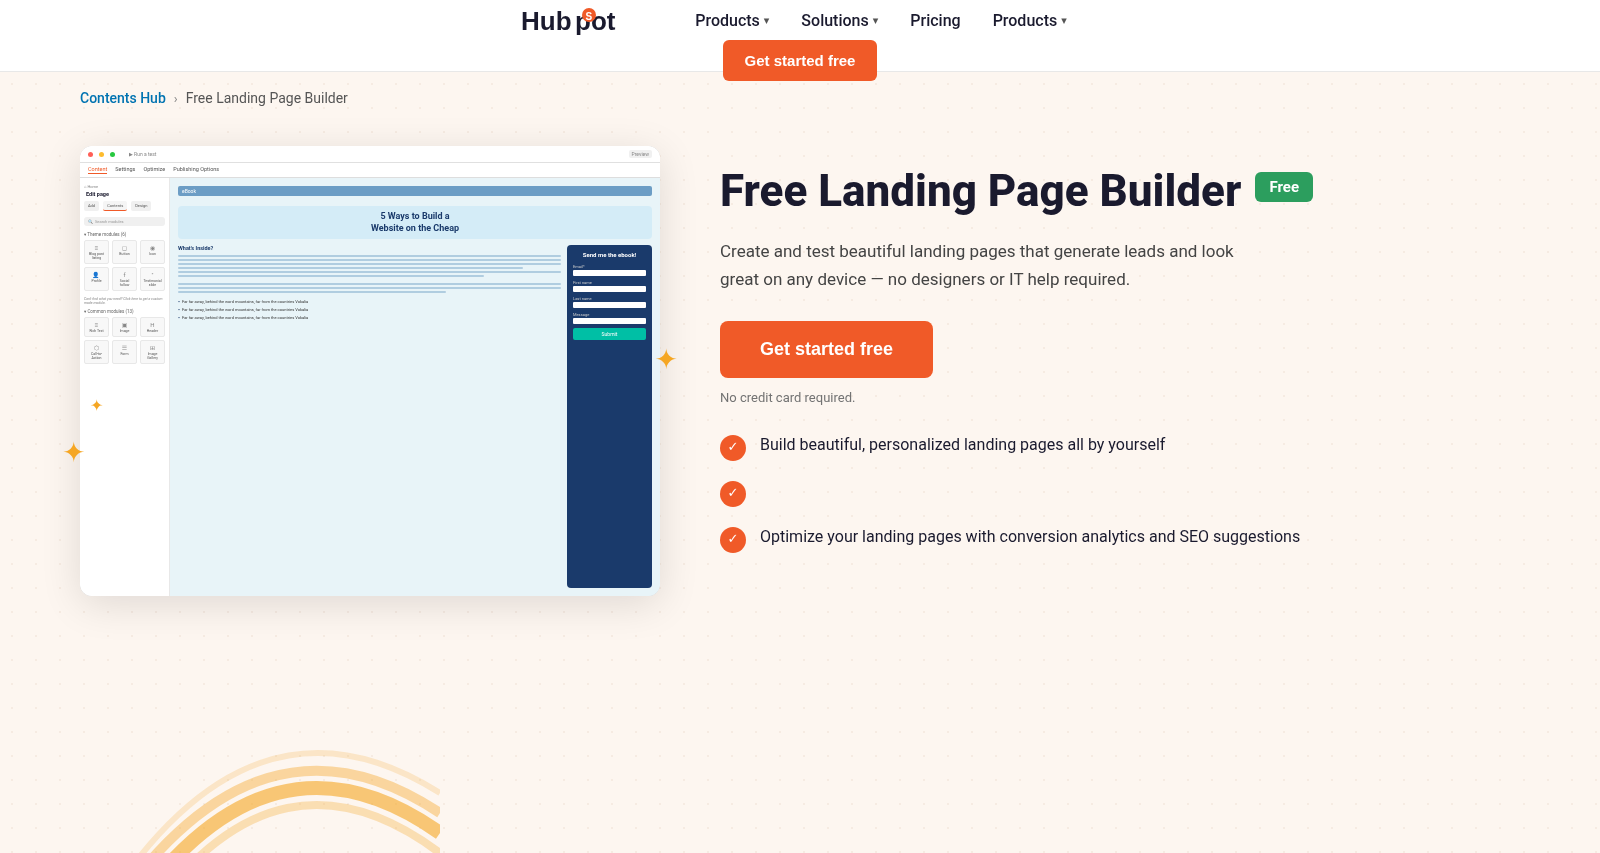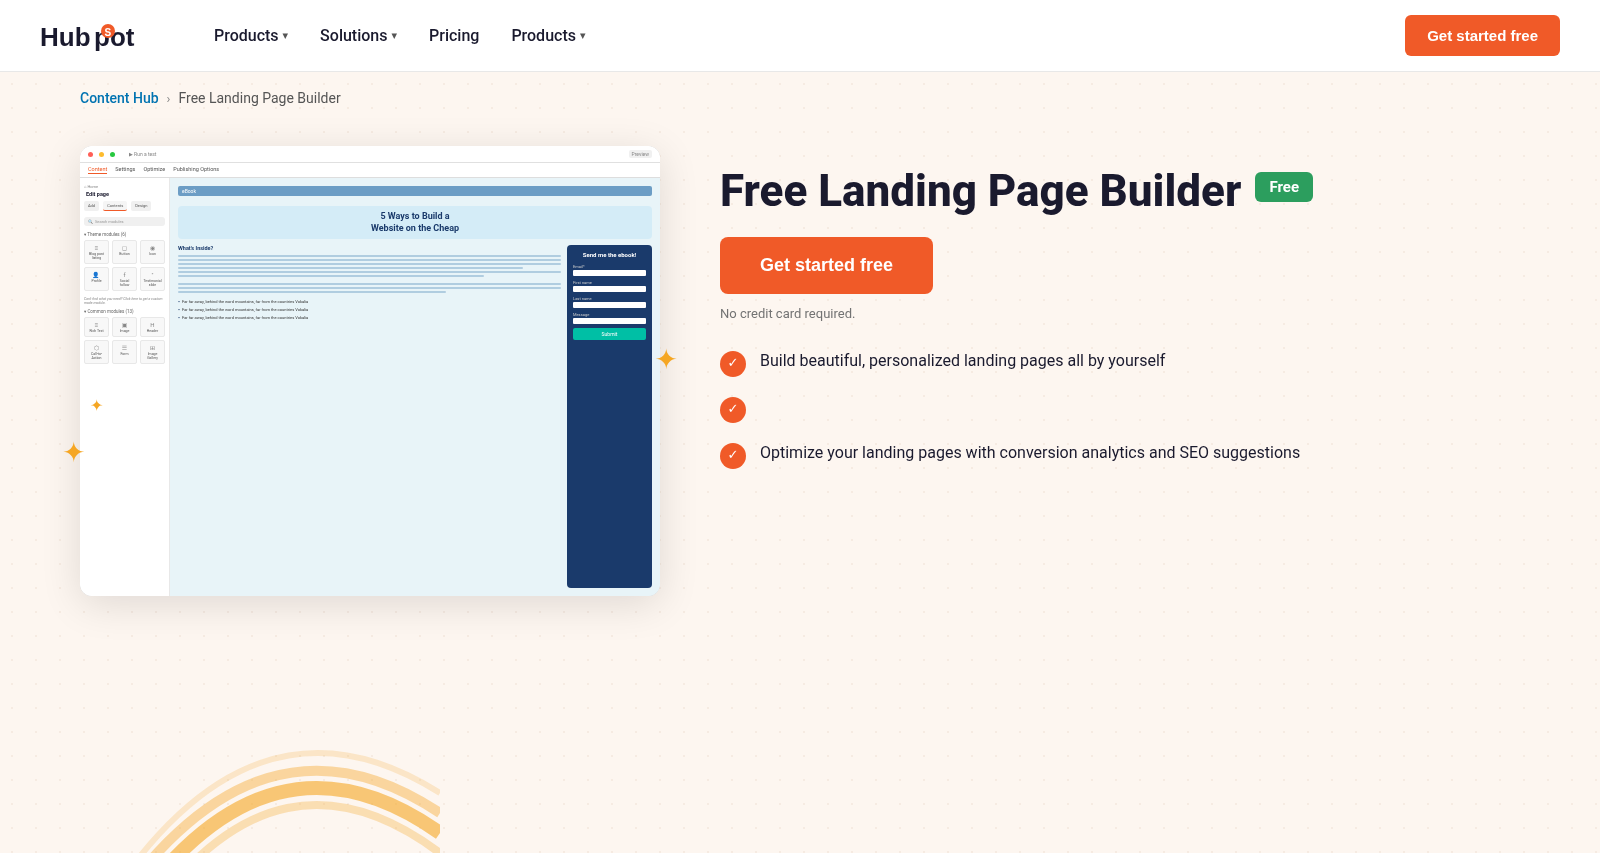--- a/index.html
+++ b/index.html
@@ -10,20 +10,21 @@
       background: #fff;
       border-bottom: 1px solid #e8e8e8;
       height: 72px;
       display: flex;
       align-items: center;
       padding: 0 40px;
       justify-content: space-between;
       position: sticky;
       top: 0;
       z-index: 100;
+      flex-direction: column;
     }
     .nav-left { display: flex; align-items: center; gap: 32px; }
     .nav-logo { display: flex; align-items: center; }
     .logo-svg { width: 130px; height: 40px; }
     .nav-items { display: flex; align-items: center; gap: 8px; }
     .nav-item {
       display: flex; align-items: center; gap: 4px;
       padding: 8px 12px;
       font-size: 16px; font-weight: 500; color: #1a1a2e;
       cursor: pointer; border-radius: 4px;
@@ -311,21 +312,21 @@
       <a class="nav-item">
         <span>Products</span>
         <span class="chevron">▾</span>
       </a>
     </div>
   </div>
   <button class="nav-cta">Get started free</button>
 </nav>
 
 <div class="breadcrumb-bar">
-  <a class="breadcrumb-link">Content Hub</a>
+  <a class="breadcrumb-link">Contents Hub</a>
   <span class="breadcrumb-sep">›</span>
   <span class="breadcrumb-current">Free Landing Page Builder</span>
 </div>
 
 <div class="hero">
 
   <div class="hero-left">
     <span class="sparkle sparkle-1">✦</span>
     <span class="sparkle sparkle-2">✦</span>
     <span class="sparkle sparkle-3">✦</span>
@@ -442,20 +443,21 @@
         </div>
       </div>
     </div>
   </div>
 
   <div class="hero-right">
     <div class="hero-title-row">
       <h1 class="hero-title">Free Landing Page Builder</h1>
       <span class="free-badge">Free</span>
     </div>
+    <p class="hero-description">Create and test beautiful landing pages that generate leads and look great on any device — no designers or IT help required.</p>
     <div>
       <button class="cta-btn">Get started free</button>
     </div>
     <p class="no-cc">No credit card required.</p>
     <ul class="features-list">
     <li class="feature-item">
       <span class="check-icon">✓</span>
       <span>Build beautiful, personalized landing pages all by yourself</span>
     </li>
         <li class="feature-item">

